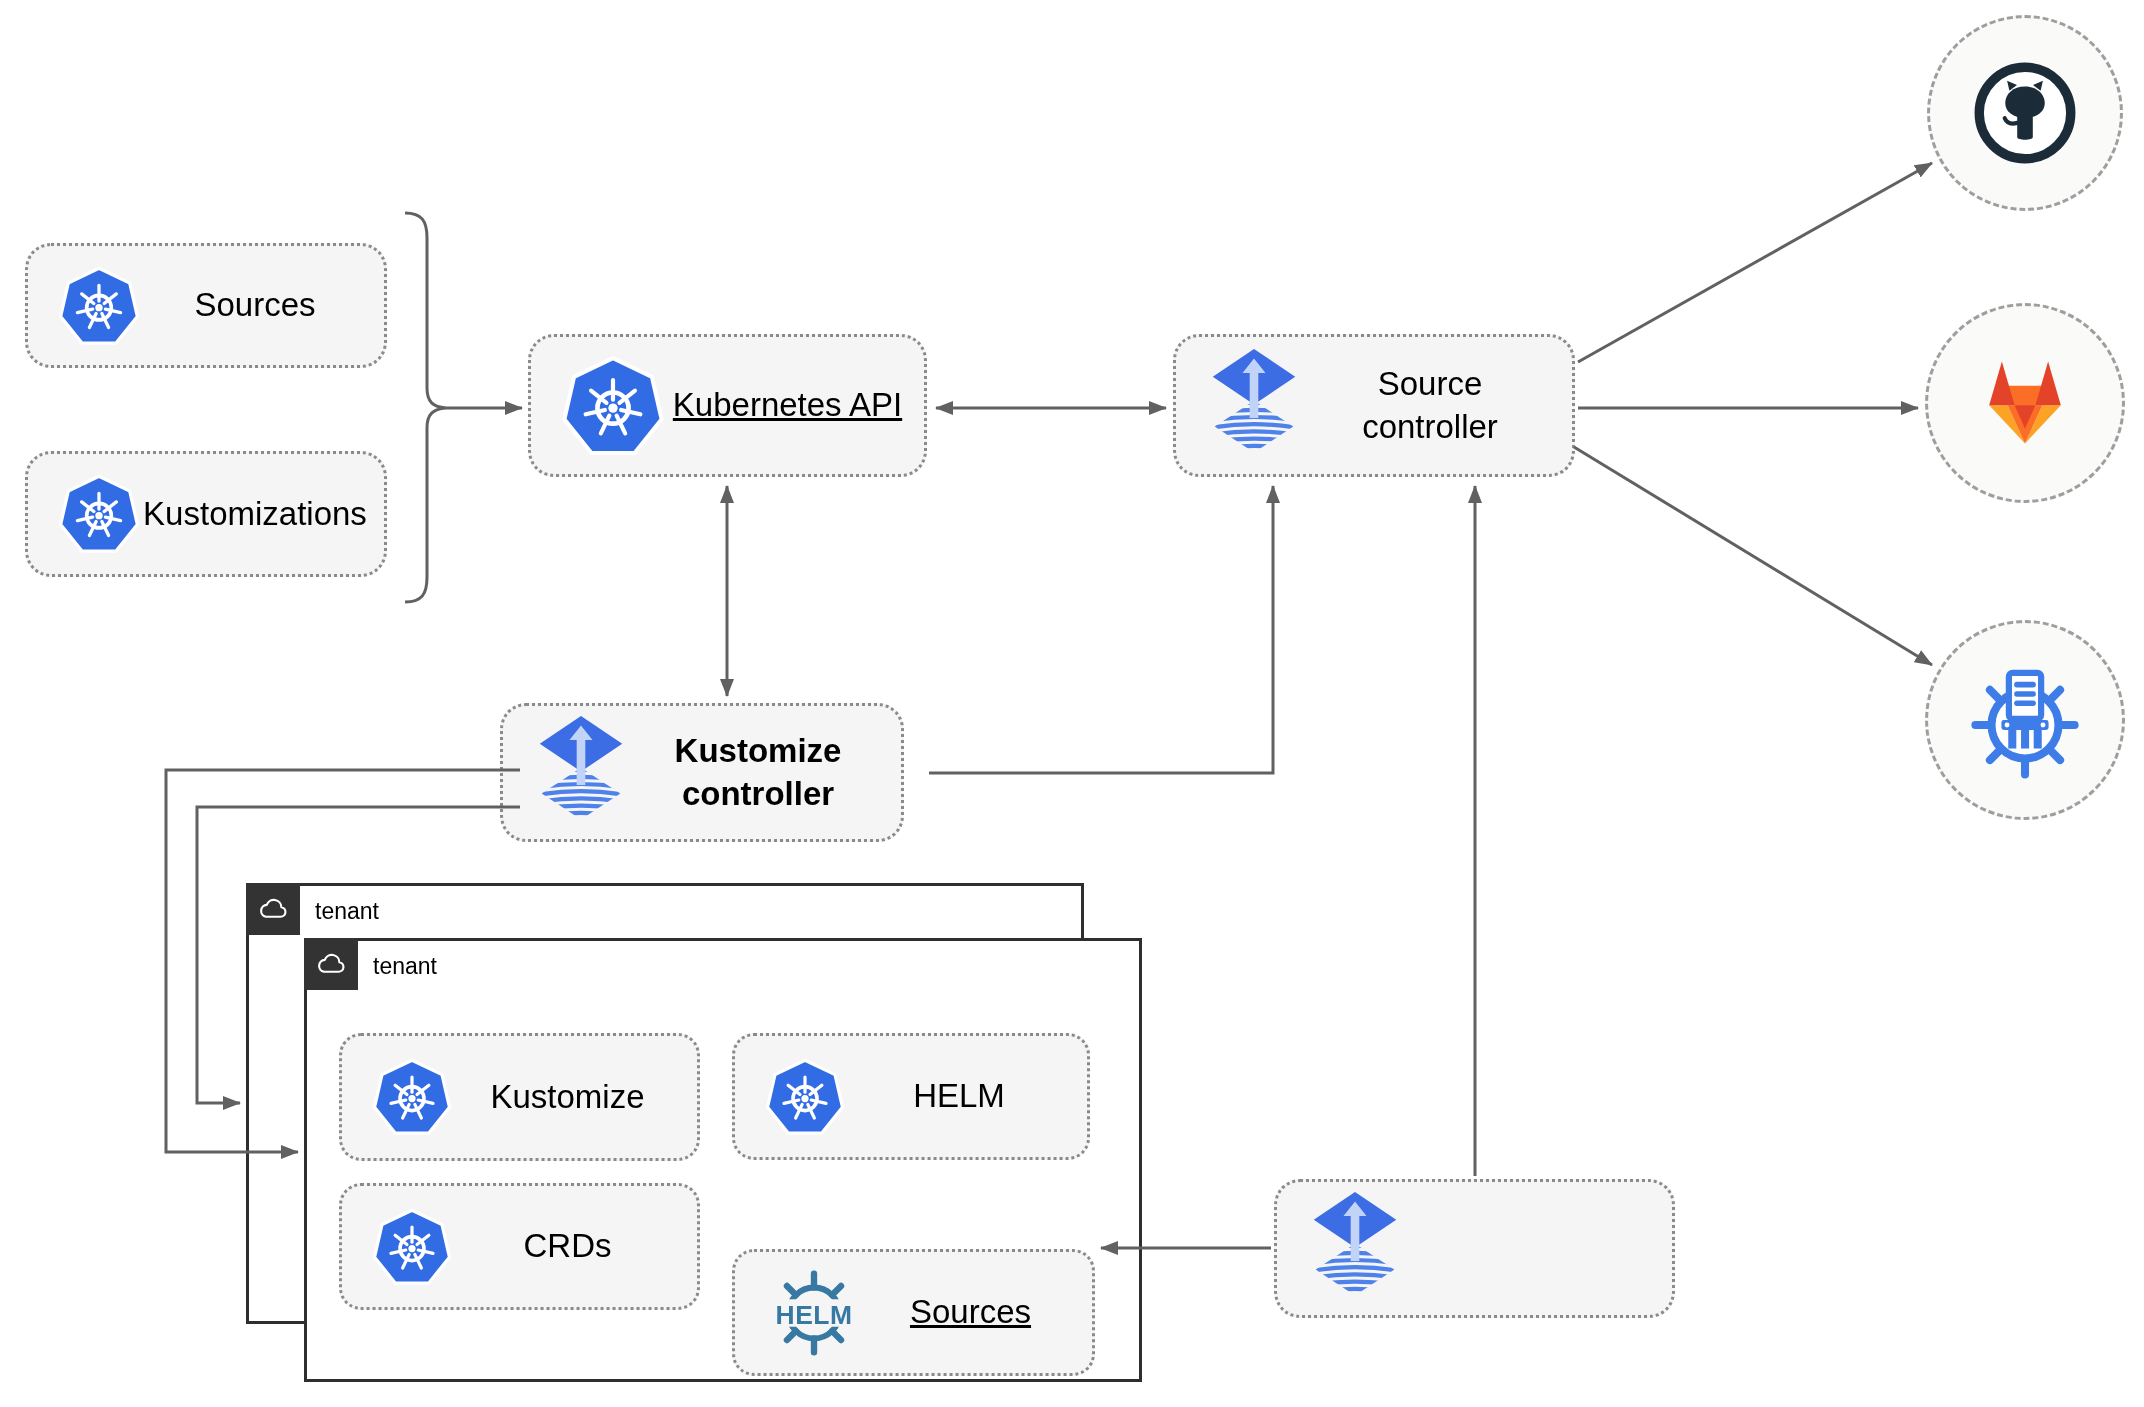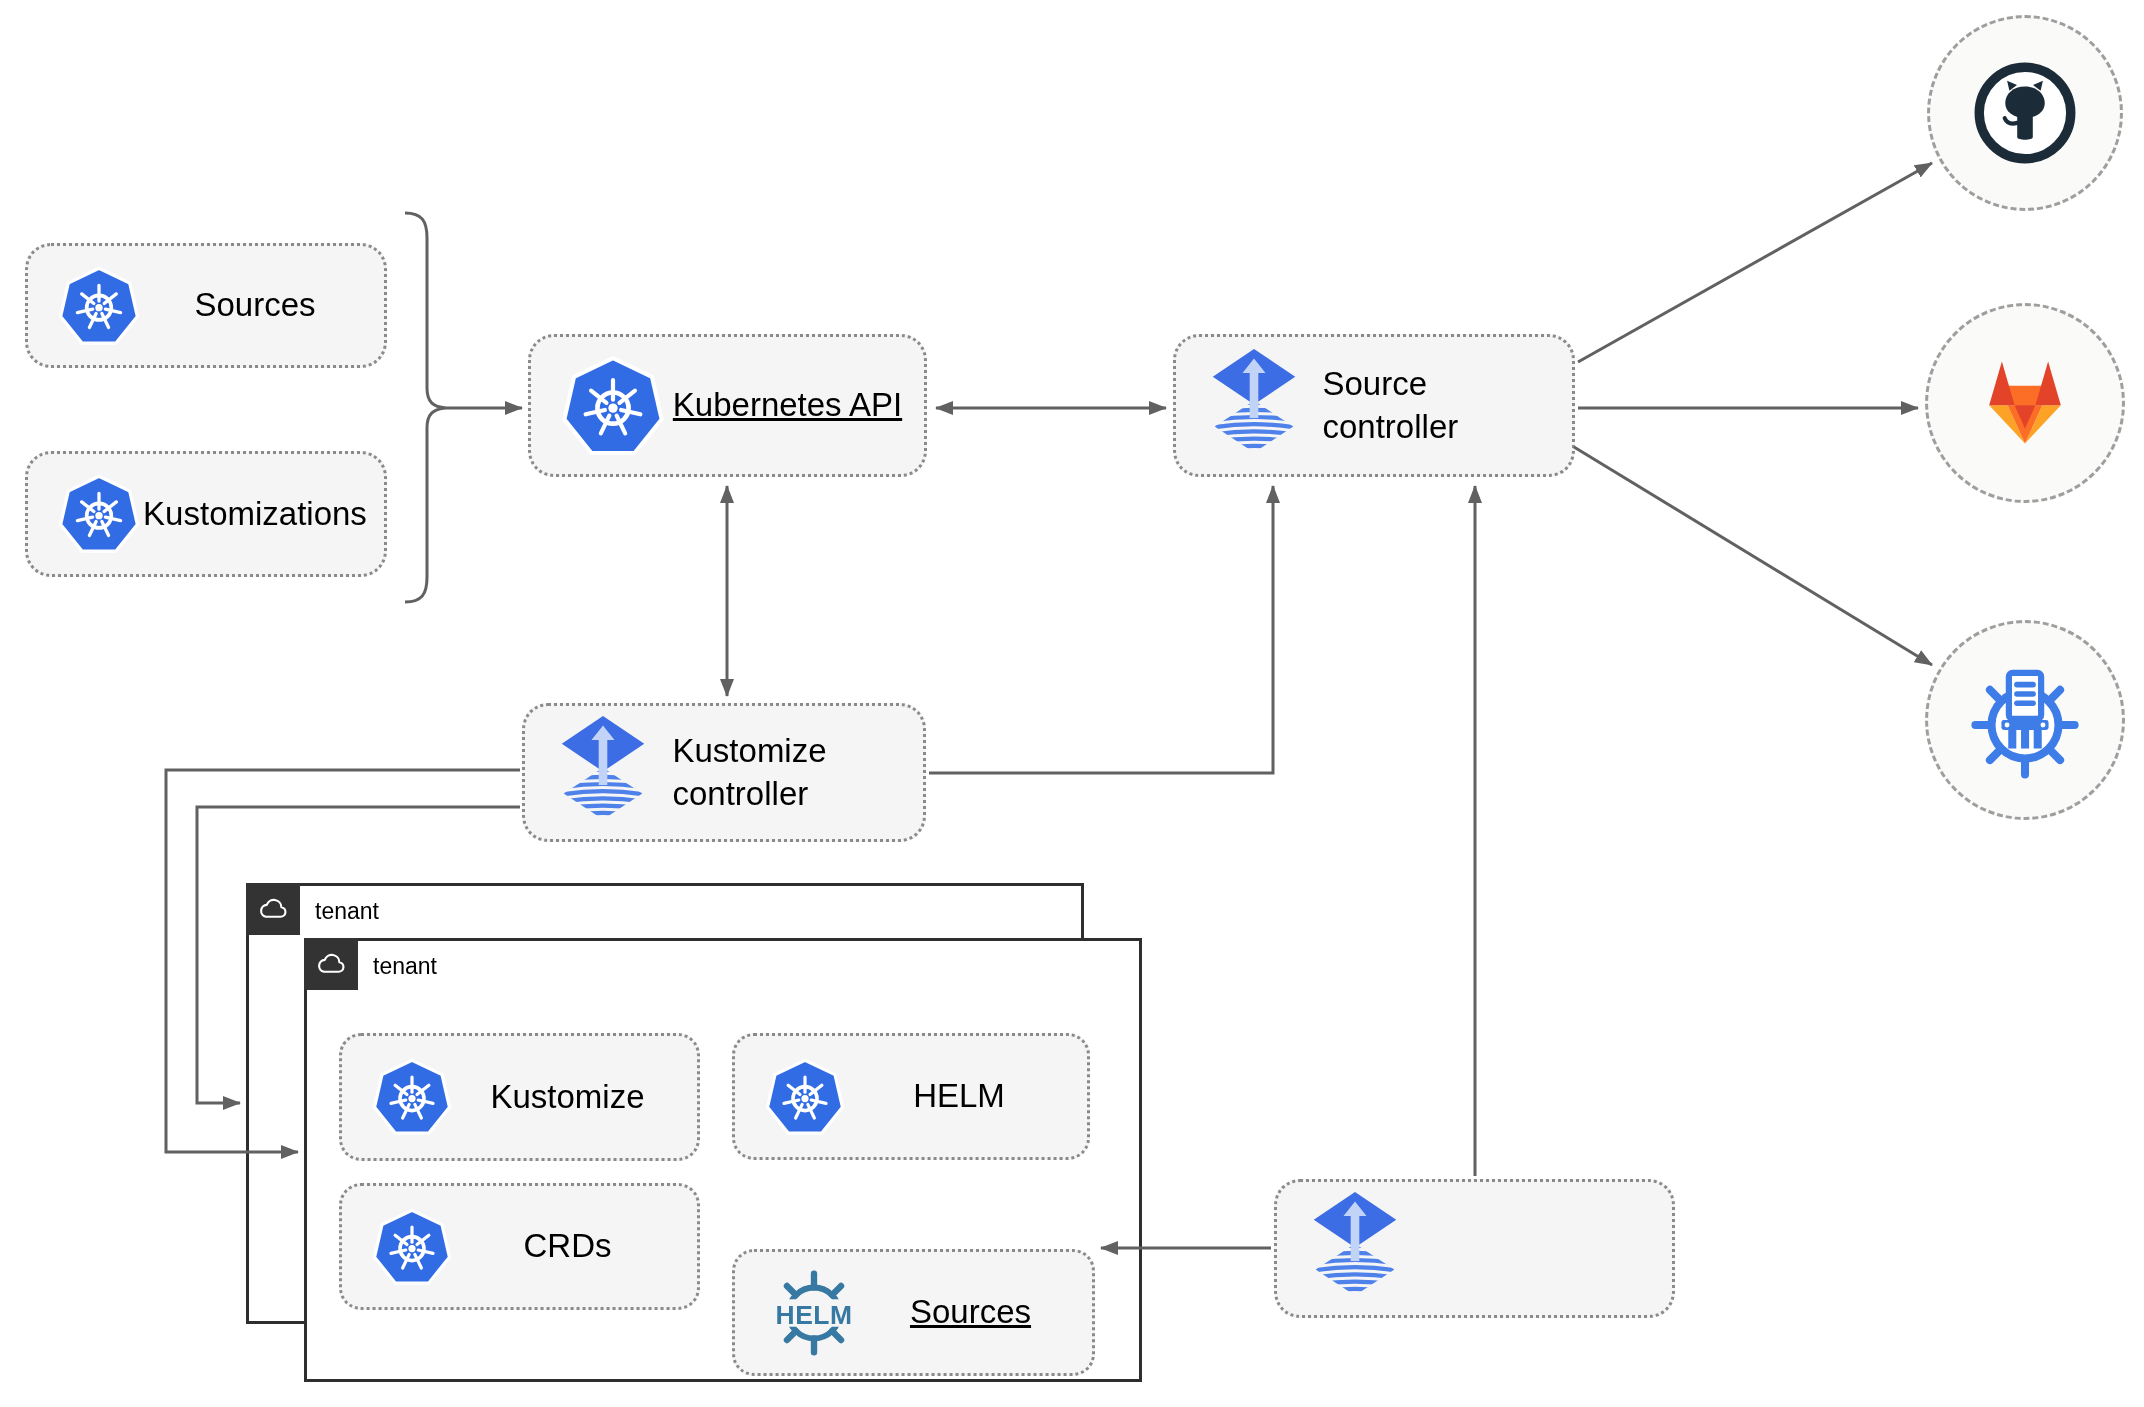--- a/index.html
+++ b/index.html
@@ -6,21 +6,21 @@
   body{
     width:2144px;height:1407px;position:relative;overflow:hidden;
     background:#ffffff;font-family:"Liberation Sans", sans-serif;color:#000;
   }
   
   .node{
     position:absolute;background:#f5f5f5;border:3px dotted #8a8a8a;border-radius:26px;
     box-sizing:border-box;display:flex;align-items:center;
   }
   .node .nicon{flex:0 0 auto;margin-left:30px;display:flex;align-items:center;}
-  .node .lbl{flex:1;font-size:33px;line-height:1.28;padding-right:14px;display:flex;justify-content:center;}
+  .node .lbl{flex:1;text-align:center;font-size:33px;line-height:1.28;padding-right:14px;display:flex;justify-content:center;}
   .node .lbl .inner{display:block;}
   .node .lbl .narrow{max-width:215px;}
   .node .lbl .nowrap{white-space:nowrap;text-decoration:underline;}
   
   .tenant{position:absolute;background:#ffffff;border:3px solid #2e2e2e;box-sizing:border-box;}
   .tenant .tab{position:absolute;left:-3px;top:-3px;width:54px;height:52px;background:#333333;
     display:flex;align-items:center;justify-content:center;}
   .tenant .tlbl{position:absolute;left:66px;top:12px;font-size:23px;color:#000;}
   
   .extcircle{
@@ -126,21 +126,21 @@
   <span class="nicon">
     <svg width="96" height="117" viewBox="0 0 100 122">
         <use href="#sym-flux"></use>
       </svg>
     </span>
   <span class="lbl">
       <span class="inner narrow">Source controller</span>
     </span>
 </div>
 
-<div class="node" style="left:522px;top:703px;width:404px;height:139px;">
+<div class="node" style="left:500px;top:703px;width:404px;height:139px;font-weight:bold;">
   <span class="nicon">
     <svg width="96" height="117" viewBox="0 0 100 122">
         <use href="#sym-flux"></use>
       </svg>
     </span>
   <span class="lbl">
       <span class="inner narrow">Kustomize controller</span>
     </span>
 </div>
 

